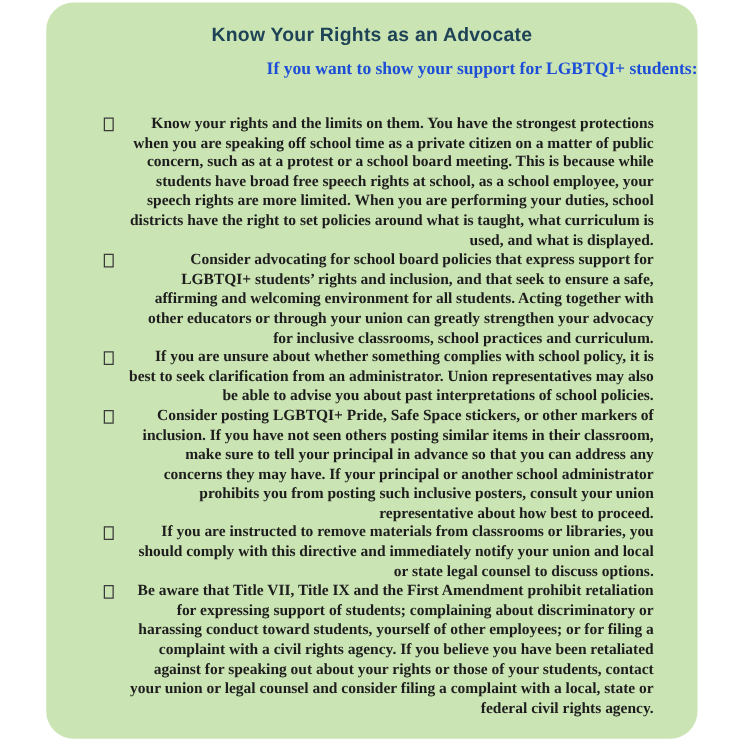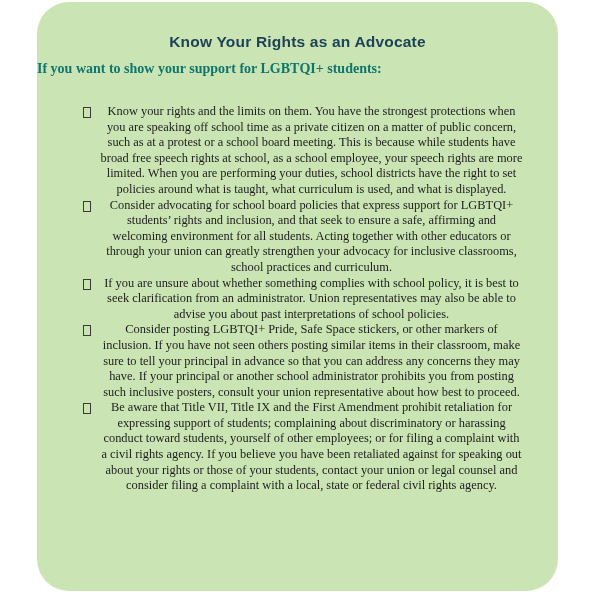--- a/index.html
+++ b/index.html
@@ -14,55 +14,56 @@
     background:var(--page-bg);
     font-family:"Liberation Serif", serif;
     position:relative;
     overflow:hidden;
   }
   .card{
     position:absolute;
     left:37px; top:2px;
     width:521px; height:589px;
     background:var(--card-bg);
-    border-radius:32px;
+    border-radius:22px;
     box-sizing:border-box;
-    padding-top:29px;
+    padding-top:16px;
   }
   .card-title{
     text-align:center;
     font-family:"Liberation Sans", sans-serif;
     font-weight:bold;
     font-size:15.5px;
     color:var(--title-color);
     letter-spacing:.2px;
     margin:2px 0 0 0;
   }
   .card-subtitle{
-    text-align:left;
+    text-align:right;
     font-family:"Liberation Serif", serif;
     font-weight:bold;
     font-size:14px;
-    color:#0f766e;
+    color:#1d4ed8;
     margin:10px 0 0 0;
   }
   ul.advice-list{
     list-style:none;
     margin:27px 0 0 45px;
     padding:0;
     width:441px;
     font-size:12.4px;
     line-height:15.6px;
     color:var(--body-color);
   }
   ul.advice-list li{
     position:relative;
     padding-left:18px;
     margin:0;
-    text-align:center;
+    text-align:right;
+    font-weight:bold;
   }
   .checkbox-glyph{
     position:absolute;
     left:1px; top:3px;
     width:6px; height:9px;
     border:1px solid #3a3a3a;
     display:inline-block;
     background:transparent;
   }
 </style>
@@ -85,16 +86,20 @@
     <li>
       <span class="checkbox-glyph"></span>
       <span>If you are unsure about whether something complies with school policy, it is best to seek clarification from an administrator. Union representatives may also be able to advise you about past interpretations of school policies.</span>
     </li>
     <li>
       <span class="checkbox-glyph"></span>
       <span>Consider posting LGBTQI+ Pride, Safe Space stickers, or other markers of inclusion. If you have not seen others posting similar items in their classroom, make sure to tell your principal in advance so that you can address any concerns they may have. If your principal or another school administrator prohibits you from posting such inclusive posters, consult your union representative about how best to proceed.</span>
     </li>
     <li>
       <span class="checkbox-glyph"></span>
+      <span>If you are instructed to remove materials from classrooms or libraries, you should comply with this directive and immediately notify your union and local or state legal counsel to discuss options.</span>
+    </li>
+    <li>
+      <span class="checkbox-glyph"></span>
       <span>Be aware that Title VII, Title IX and the First Amendment prohibit retaliation for expressing support of students; complaining about discriminatory or harassing conduct toward students, yourself of other employees; or for filing a complaint with a civil rights agency. If you believe you have been retaliated against for speaking out about your rights or those of your students, contact your union or legal counsel and consider filing a complaint with a local, state or federal civil rights agency.</span>
     </li>
   </ul>
 </div>
 
 </body></html>

